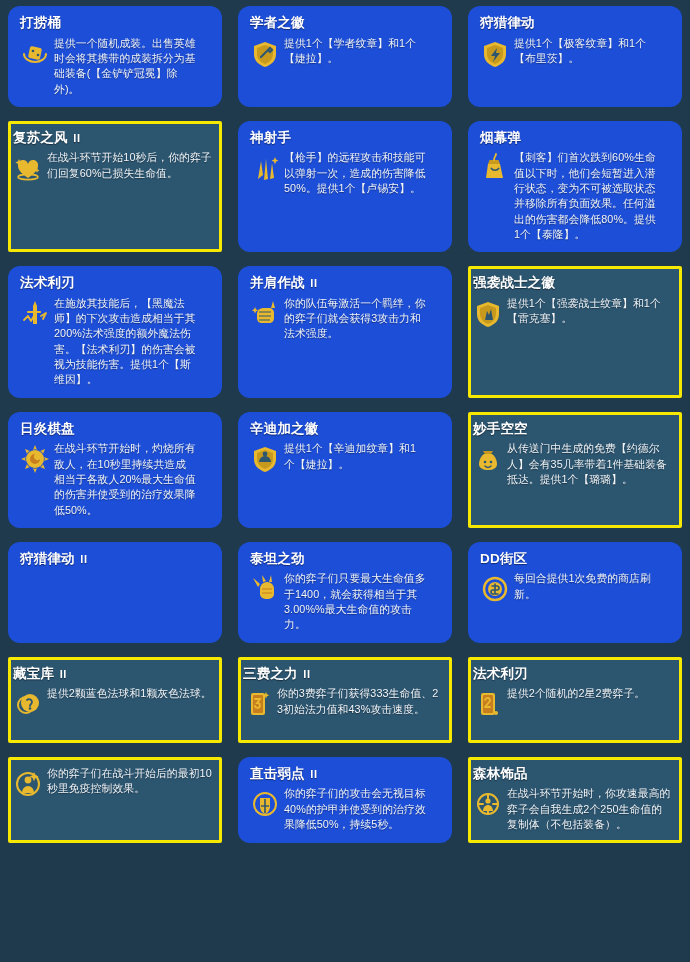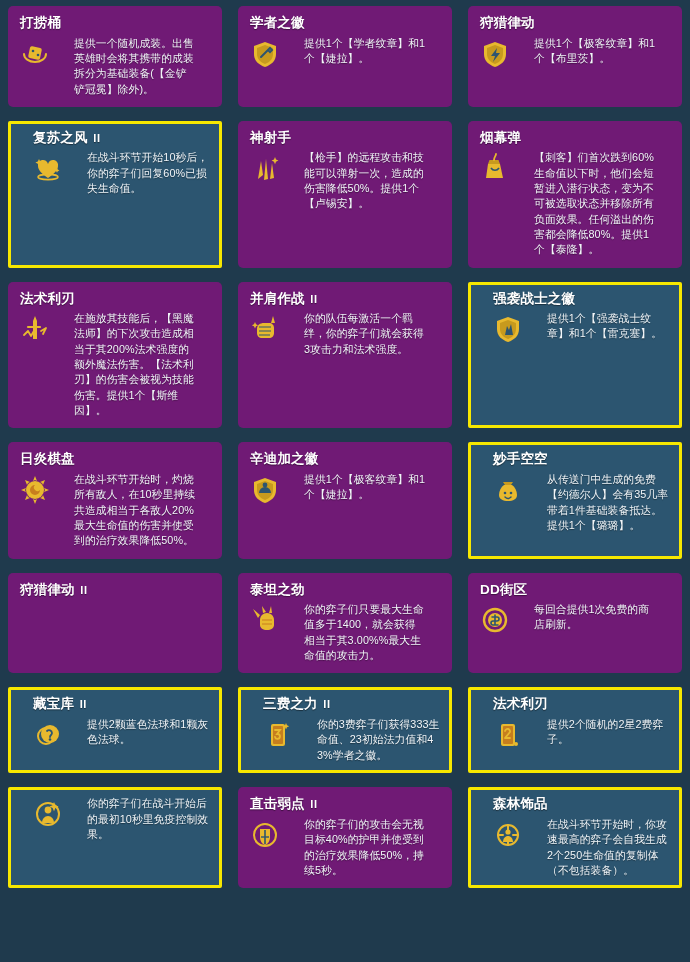--- a/index.html
+++ b/index.html
@@ -18,53 +18,53 @@
     grid-template-columns: repeat(3, 230px);
     grid-auto-rows: min-content;
     width: 690px;
   }
   .cell {
     box-sizing: border-box;
     padding: 6px 8px 8px 8px;
   }
   .card {
     box-sizing: border-box;
-    background: #701a75;
-    border-radius: 5px;
+    background: #1d4ed8;
+    border-radius: 12px;
     padding: 9px 26px 10px 10px;
     height: 100%;
     min-height: 86px;
     position: relative;
   }
   .card.selected {
     border: 3px solid #f7e800;
     border-radius: 2px;
     background: #2c5570;
-    padding: 6px 7px 7px 20px;
+    padding: 6px 7px 7px 0;
   }
   .card-title {
     color: #ffffff;
     font-size: 13.5px;
     font-weight: bold;
     letter-spacing: 0.2px;
     line-height: 1.15;
     margin: 0 0 5px 2px;
     text-shadow: 0 1px 1px rgba(0,0,0,0.45);
     white-space: nowrap;
   }
   .card-title .tier {
     font-size: 11px;
     font-weight: bold;
     letter-spacing: 0.5px;
     margin-left: 2px;
   }
   .card-body {
     display: flex;
     align-items: flex-start;
-    gap: 22px;
+    gap: 2px;
   }
   .icon-wrap {
     flex: 0 0 34px;
     width: 34px;
     height: 34px;
     display: flex;
     align-items: center;
     justify-content: center;
     margin-top: 1px;
   }
@@ -248,21 +248,21 @@
         <div class="card-title">辛迪加之徽</div>
         <div class="card-body">
           <span class="icon-wrap">
             <svg width="32" height="32" viewBox="0 0 32 32">
               <path d="M16 4 L27 8 v8 c0 7-5 11-11 13-6-2-11-6-11-13V8z" fill="#e8b92e"></path>
               <path d="M16 7 L24 10 v6c0 5.2-3.6 8.4-8 10-4.4-1.6-8-4.8-8-10v-6z" fill="#c79a1e"></path>
               <path d="M10 19a6 6 0 0 1 12 0z" fill="#2c5570"></path>
               <circle cx="16" cy="11" r="2.4" fill="#2c5570"></circle>
             </svg>
           </span>
-          <div class="card-desc">提供1个【极客纹章】和1个【婕拉】。</div>
+          <div class="card-desc">提供1个【辛迪加纹章】和1个【婕拉】。</div>
         </div>
       </div>
     </div>
     <div class="cell">
       <div class="card selected">
         <div class="card-title">妙手空空</div>
         <div class="card-body">
           <span class="icon-wrap">
             <svg width="32" height="32" viewBox="0 0 32 32">
               <path d="M12 11h8c3 2 5 6 5 10 0 4-4 6-9 6s-9-2-9-6c0-4 2-8 5-10z" fill="#e8b92e"></path>
@@ -332,21 +332,21 @@
         <div class="card-title">三费之力<span class="tier"> II</span></div>
         <div class="card-body">
           <span class="icon-wrap">
             <svg width="32" height="32" viewBox="0 0 32 32">
               <rect x="9" y="5" width="14" height="22" rx="2" fill="#e8b92e"></rect>
               <rect x="11" y="7" width="10" height="18" rx="1" fill="#c77e1e"></rect>
               <path d="M13 11h5l-3 4h1a2.5 2.5 0 1 1-3 3" stroke="#e8b92e" stroke-width="1.8" fill="none" stroke-linecap="round"></path>
               <path d="M24 4l1 2.2L27.2 7.2 25 8.2 24 10.4 23 8.2 20.8 7.2 23 6.2z" fill="#e8b92e"></path>
             </svg>
           </span>
-          <div class="card-desc">你的3费弈子们获得333生命值、23初始法力值和43%学者之徽。</div>
+          <div class="card-desc">你的3费弈子们获得333生命值、23初始法力值和43%攻击速度。</div>
         </div>
       </div>
     </div>
     <div class="cell">
       <div class="card selected">
         <div class="card-title">法术利刃</div>
         <div class="card-body">
           <span class="icon-wrap">
             <svg width="32" height="32" viewBox="0 0 32 32">
               <rect x="9" y="5" width="14" height="22" rx="2" fill="#e8b92e"></rect>

